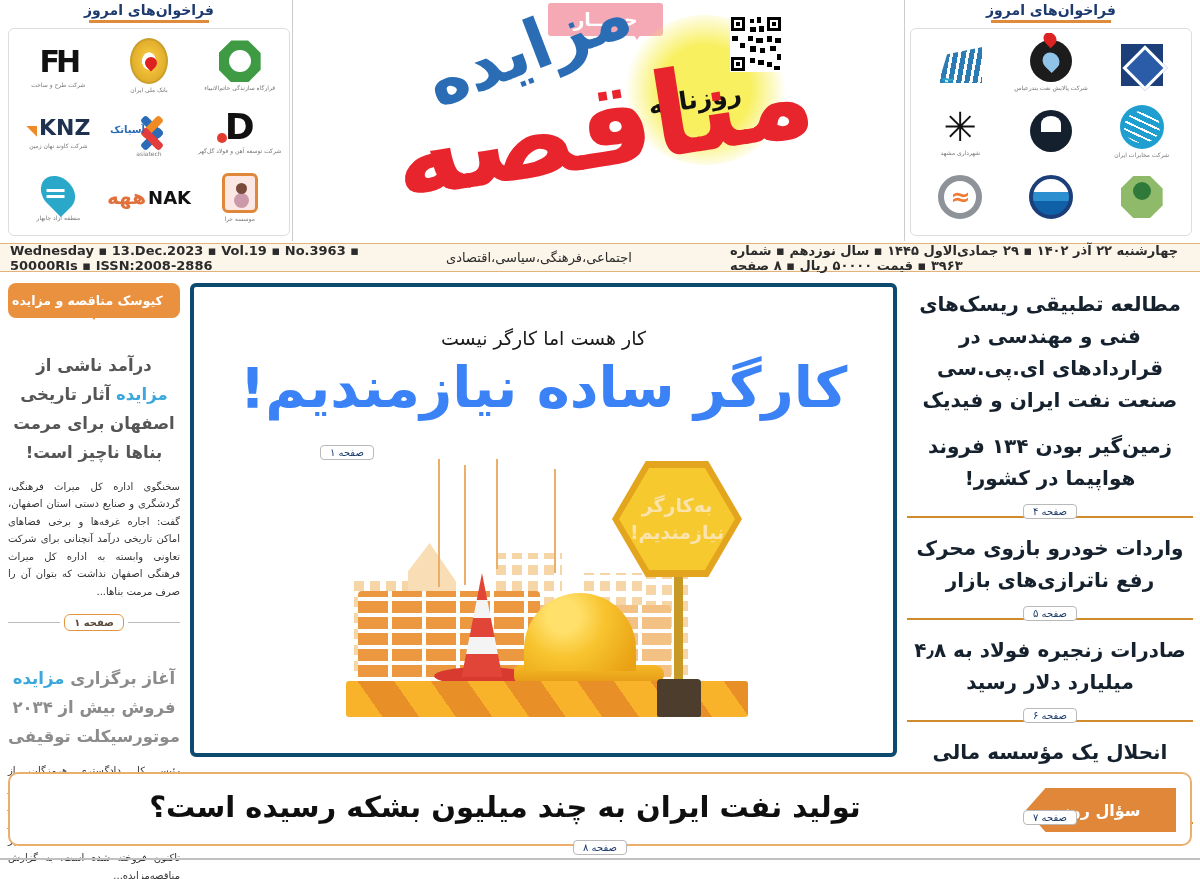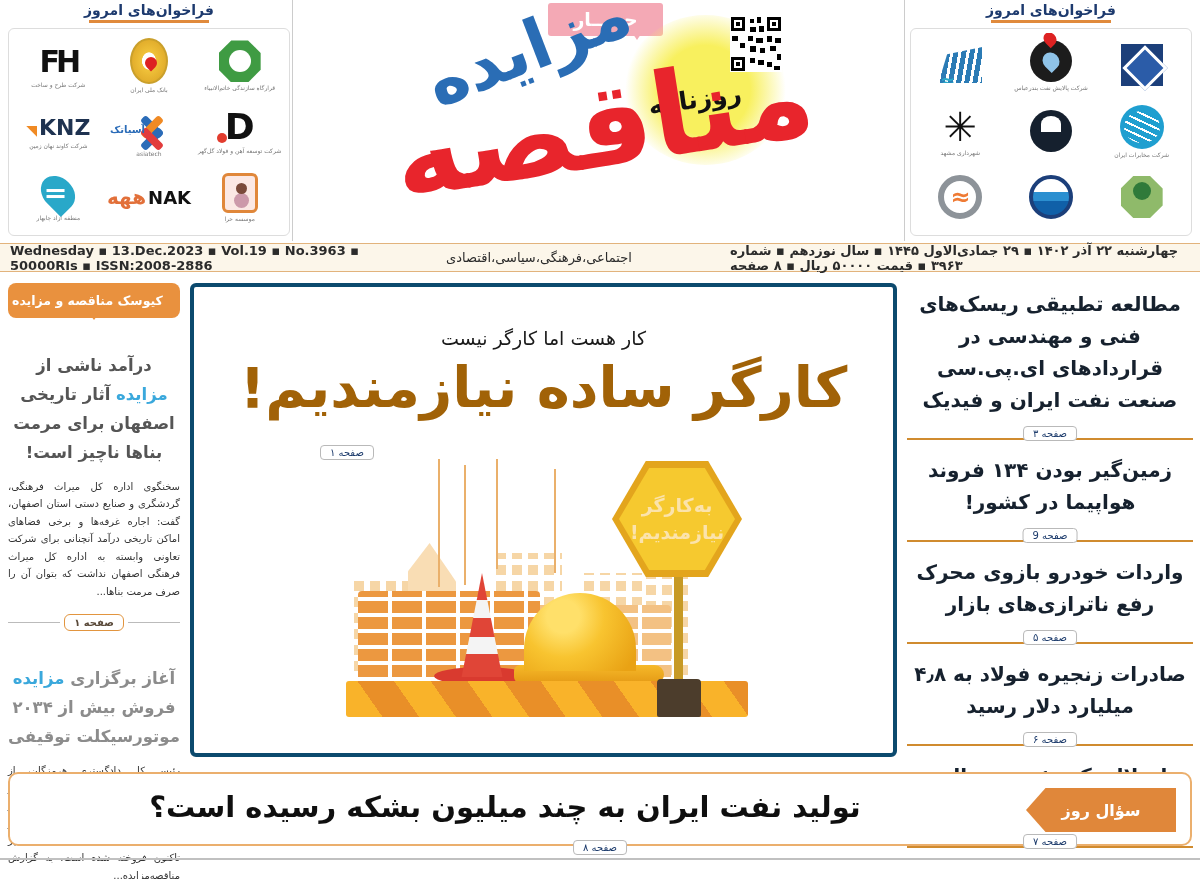--- a/index.html
+++ b/index.html
@@ -83,21 +83,21 @@
   #right-col { position:absolute; left:905px; top:280px; width:290px; direction:rtl; }
   .news-title { font-size:20px; font-weight:900; color:#16212e; text-align:center; line-height:1.6; padding:8px 4px 6px; cursor:pointer; }
   .sep-row { position:relative; height:22px; margin-top:2px; }
   .sep-row .sep-line { position:absolute; left:2px; right:2px; top:14px; height:2px; background:#d08b2f; }
   .page-badge { position:absolute; left:50%; transform:translateX(-50%); top:2px; background:#fff; border:1px solid #b9b9b9;
                 border-radius:4px; font-size:10px; color:#1b3a6b; padding:1px 9px; white-space:nowrap; z-index:2; }
 
   
   #main-box { position:absolute; left:190px; top:283px; width:707px; height:474px; border:4px solid #0c4a6e; border-radius:6px; background:#fff; }
   .kicker { text-align:center; font-size:19px; color:#1a1a1a; margin-top:40px; direction:rtl; }
-  .main-headline { text-align:center; font-size:56px; font-weight:900; color:#a16207; margin-top:6px; direction:rtl; letter-spacing:-1px; cursor:pointer; }
+  .main-headline { text-align:center; font-size:56px; font-weight:900; color:#3b82f6; margin-top:6px; direction:rtl; letter-spacing:-1px; cursor:pointer; }
   .main-page-badge { position:absolute; left:126px; top:158px; background:#fff; border:1px solid #b9b9b9; border-radius:4px;
                      font-size:10px; color:#1b3a6b; padding:1px 9px; }
 
   
   #illus { position:absolute; left:152px; top:172px; width:402px; height:258px; }
   .city { position:absolute; background:#f9ddb4; }
   .city.win { background-image:repeating-linear-gradient(0deg,transparent 0 10px,#fff 10px 16px),
               repeating-linear-gradient(90deg,transparent 0 10px,#fff 10px 16px); background-color:#f6d6a6; }
   .scaffold { position:absolute; width:2px; background:#eab06b; }
   .wall { position:absolute; left:12px; bottom:40px; width:182px; height:86px; border-radius:4px 4px 0 0;
@@ -294,27 +294,23 @@
   </div>
 
   <div id="date-strip">
     <div class="seg-latin">Wednesday ▪ 13.Dec.2023 ▪ Vol.19 ▪ No.3963 ▪ 50000RIs ▪ ISSN:2008-2886</div>
     <div class="seg-center" dir="rtl">اجتماعی،فرهنگی،سیاسی،اقتصادی</div>
     <div class="seg-fa">چهارشنبه ۲۲ آذر ۱۴۰۲ ▪ ۲۹ جمادی‌الاول ۱۴۴۵ ▪ سال نوزدهم ▪ شماره ۳۹۶۳ ▪ قیمت ۵۰۰۰۰ ریال ▪ ۸ صفحه</div>
   </div>
 
   <div id="right-col">
     <div class="news-title">مطالعه تطبیقی ریسک‌های فنی و مهندسی در قراردادهای ای.پی.سی صنعت نفت ایران و فیدیک</div>
-    <div class="sep-row">
-      <div class="page-badge">صفحه ۳</div>
-      <div class="sep-line"></div>
-    </div>
     <div class="news-title">زمین‌گیر بودن ۱۳۴ فروند هواپیما در کشور!</div>
     <div class="sep-row">
-      <div class="page-badge">صفحه 9</div>
+      <div class="page-badge">صفحه ۴</div>
       <div class="sep-line"></div>
     </div>
     <div class="news-title">واردات خودرو بازوی محرک رفع ناترازی‌های بازار</div>
     <div class="sep-row">
       <div class="page-badge">صفحه ۵</div>
       <div class="sep-line"></div>
     </div>
     <div class="news-title">صادرات زنجیره فولاد به ۴٫۸ میلیارد دلار رسید</div>
     <div class="sep-row">
       <div class="page-badge">صفحه ۶</div>

